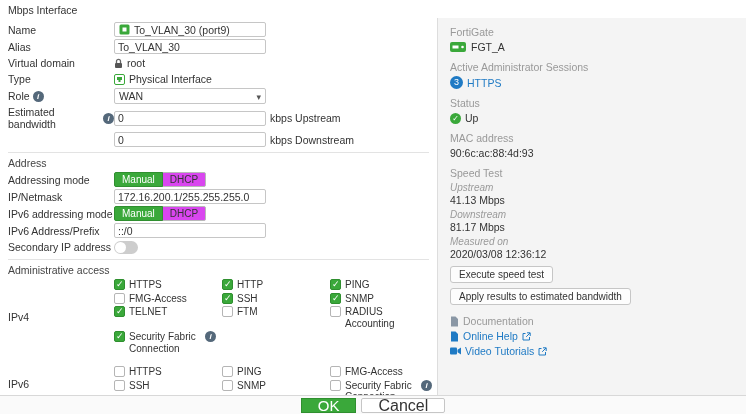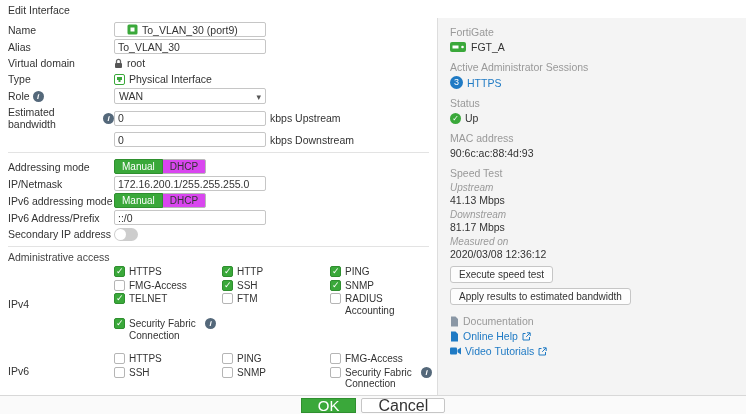--- a/index.html
+++ b/index.html
@@ -20,21 +20,21 @@
   
   .row { display:flex; align-items:center; margin:2px 0; min-height:14px; }
   .row.top { align-items:center; }
   .lbl { width:106px; flex:0 0 106px; display:flex; align-items:center; gap:3px; color:#333; }
   .ctrl { display:flex; align-items:center; gap:4px; }
 
   .txt { border:1px solid #c6c6c6; border-radius:2px; height:15px; padding:0 3px;
          font-size:10.5px; width:152px; background:#fff; color:#333; font-family:inherit; }
   .txt.sm { width:152px; }
   .namebox { display:flex; align-items:center; gap:4px; border:1px solid #c6c6c6; border-radius:2px;
-             height:15px; padding:0 12px; width:152px; background:#fff; }
+             height:15px; padding:0 4px; width:152px; background:#fff; }
   .plain { display:flex; align-items:center; gap:4px; }
 
   .select { border:1px solid #c6c6c6; border-radius:2px; height:16px; width:152px;
             display:flex; align-items:center; justify-content:space-between; padding:0 4px; background:#fff; cursor:pointer; }
   .caret::after { content:"▾"; font-size:9px; color:#555; }
 
   .seg { display:inline-flex; }
   .seg-btn { border:1px solid #b9b9b9; background:#d946ef; color:#333; height:15px; line-height:13px;
              padding:0 7px; font-size:10px; margin-left:-1px; cursor:pointer; white-space:nowrap; }
   .seg-btn:first-child { border-radius:2px 0 0 2px; margin-left:0; }
@@ -85,21 +85,21 @@
   .btn-cancel { background:#fff; color:#333; border:1px solid #c6c6c6; border-radius:2px;
             padding:1px 16px; font-size:16px; font-family:inherit; cursor:pointer; height:15px; line-height:12px; }
   .unit { color:#333; }
   svg { display:block; }
 </style>
 </head>
 <body>
 
 <div class="page">
 
-  <div class="titlebar">Edit Interface</div>
+  <div class="titlebar">Mbps Interface</div>
 
   <div class="content">
 
     <div class="main">
 
       <div class="row">
         <span class="lbl">Name</span>
         <div class="namebox">
           <span>
             <svg width="11" height="11" viewBox="0 0 11 11">
@@ -166,20 +166,21 @@
 
       <div class="row">
         <span class="lbl"></span>
         <div class="ctrl">
           <input class="txt sm" value="0" style="">
           <span class="unit">kbps Downstream</span>
         </div>
       </div>
 
       <div class="section">
+        <div class="section-h">Address</div>
 
         <div class="row">
           <span class="lbl">Addressing mode</span>
           <div class="seg">
             <span class="seg-btn on">Manual</span>
             <span class="seg-btn">DHCP</span>
           </div>
         </div>
 
         <div class="row">

